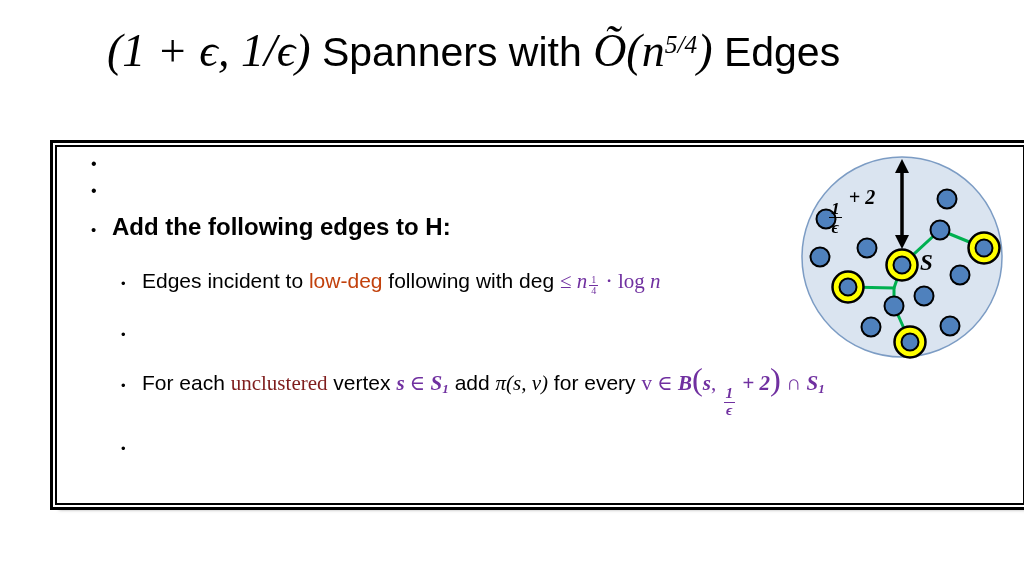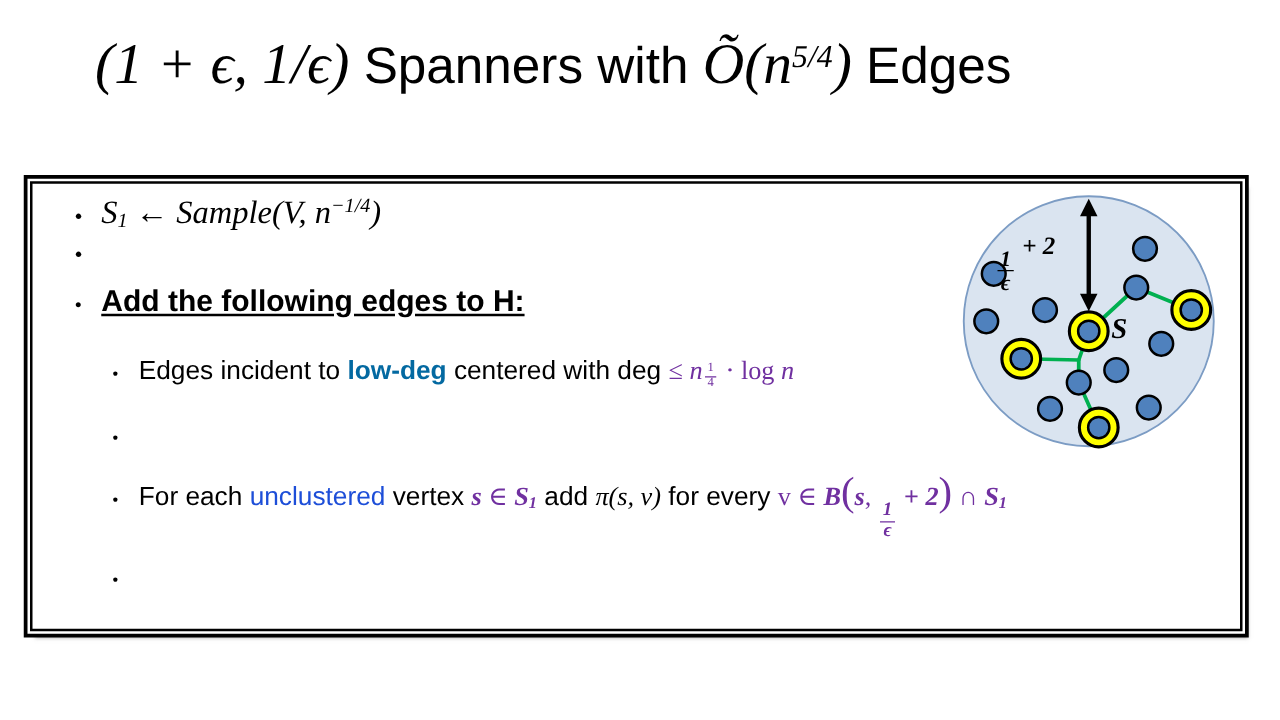--- a/index.html
+++ b/index.html
@@ -1,17 +1,17 @@
 <!DOCTYPE html>
 <html><head>
 <meta charset="utf-8">
 <style>
   html,body{margin:0;padding:0;background:#fff;}
   body{width:1024px;height:576px;overflow:hidden;font-family:"Liberation Sans",sans-serif;color:#000;}
-  .slide{position:relative;width:856px;height:576px;background:#fff;}
+  .slide{position:relative;width:856px;height:576px;background:#fff;margin-left:31px;}
 
   
   .title{position:absolute;left:76px;top:24px;white-space:nowrap;font-size:41px;}
 
   
   .box{position:absolute;left:24px;top:145px;width:966px;height:356px;background:#fff;
        border:2px solid #000;
        box-shadow:0 0 0 2px #fff, 0 0 0 5px #000, 4px 5px 3px rgba(110,110,110,.55);}
 
   .line{display:flex;align-items:baseline;line-height:1.25;white-space:nowrap;}
@@ -23,23 +23,23 @@
   .fz3{font-size:21px;}   
   .mt1{margin-top:6px;} .mt2{margin-top:7px;} .mt3{margin-top:12px;}
   .mt4{margin-top:26px;} .mt5{margin-top:30px;} .mt6{margin-top:16px;} .mt7{margin-top:22px;}
 
   
   .m{font-family:"Liberation Serif","DejaVu Serif",serif;font-style:italic;}
   .rm{font-family:"Liberation Serif","DejaVu Serif",serif;font-style:normal;}
   .tm{font-family:"Liberation Serif","DejaVu Serif",serif;font-style:italic;font-size:46px;}
   .ts{font-size:41px;}
   .b{font-weight:bold;}
-  .u{text-decoration:underline;}
-  .green{color:#0369a1;font-weight:bold;}
-  .red{color:#1d4ed8;}
+  .u{}
+  .green{color:#c2410c;}
+  .red{color:#7f1d1d;font-family:Liberation Serif, serif;}
   .purple{color:#7030A0;}
   .big{font-size:155%;font-weight:normal;}
   .sub{font-size:62%;vertical-align:-0.2em;}
   .sup{font-size:62%;vertical-align:0.5em;}
 
   
   .frac{display:inline-flex;flex-direction:column;align-items:center;line-height:1.05;
         font-size:72%;vertical-align:-0.5em;margin:0 2px;}
   .frac .fn{display:block;border-bottom:1.5px solid currentColor;padding:0 2px;}
   .frac .fd{display:block;padding:0 2px;}
@@ -55,32 +55,31 @@
 </head>
 <body>
 
 <div class="slide">
 
   <div class="title"><span class="tm">(1 + ϵ, 1/ϵ)</span><span class="ts"> Spanners with </span><span class="tm">Õ(n</span><span class="tm sup">5/4</span><span class="tm">)</span><span class="ts"> Edges</span></div>
 
   <div class="box">
     <div class="line l1 fz1 mt1">
       <span class="bullet">•</span>
-      <span class="content"><span class="m">S</span><span class="m sub">1</span><span class="m"> ← Sample(V, n</span><span class="m sup">−1/4</span><span class="m">)</span></span>
     </div>
     <div class="line l1 fz1 mt2">
       <span class="bullet">•</span>
     </div>
     <div class="line l1 fz2 mt3">
       <span class="bullet">•</span>
       <span class="content"><span class="b u">Add the following edges to H:</span></span>
     </div>
     <div class="line l2 fz3 mt4">
       <span class="bullet">•</span>
-      <span class="content"><span class="">Edges incident to </span><span class="green">low-deg</span><span class=""> centered with deg </span><span class="purple rm">≤ </span><span class="purple m">n</span><span class="frac purple rm supfrac">
+      <span class="content"><span class="">Edges incident to </span><span class="green">low-deg</span><span class=""> following with deg </span><span class="purple rm">≤ </span><span class="purple m">n</span><span class="frac purple rm supfrac">
             <span class="fn">1</span>
             <span class="fd">4</span>
           </span><span class="purple rm"> ⋅ log </span><span class="purple m">n</span></span>
     </div>
     <div class="line l2 fz3 mt5">
       <span class="bullet">•</span>
     </div>
     <div class="line l2 fz3 mt6">
       <span class="bullet">•</span>
       <span class="content"><span class="">For each </span><span class="red">unclustered</span><span class=""> vertex </span><span class="purple m b">s</span><span class="purple rm"> ∈ </span><span class="purple m b">S</span><span class="purple m b sub">1</span><span class=""> add </span><span class="m">π(s, v)</span><span class=""> for every </span><span class="purple rm">v ∈ </span><span class="purple m b">B</span><span class="purple rm big">(</span><span class="purple m b">s</span><span class="purple rm">, </span><span class="frac purple m b">

